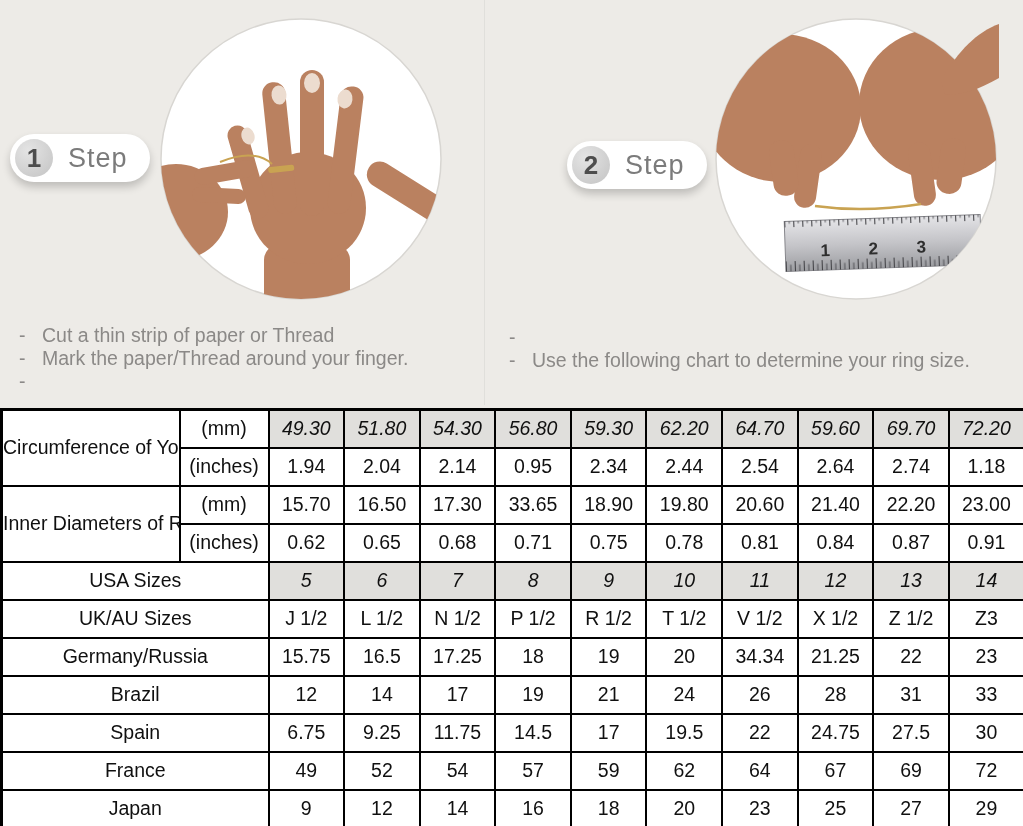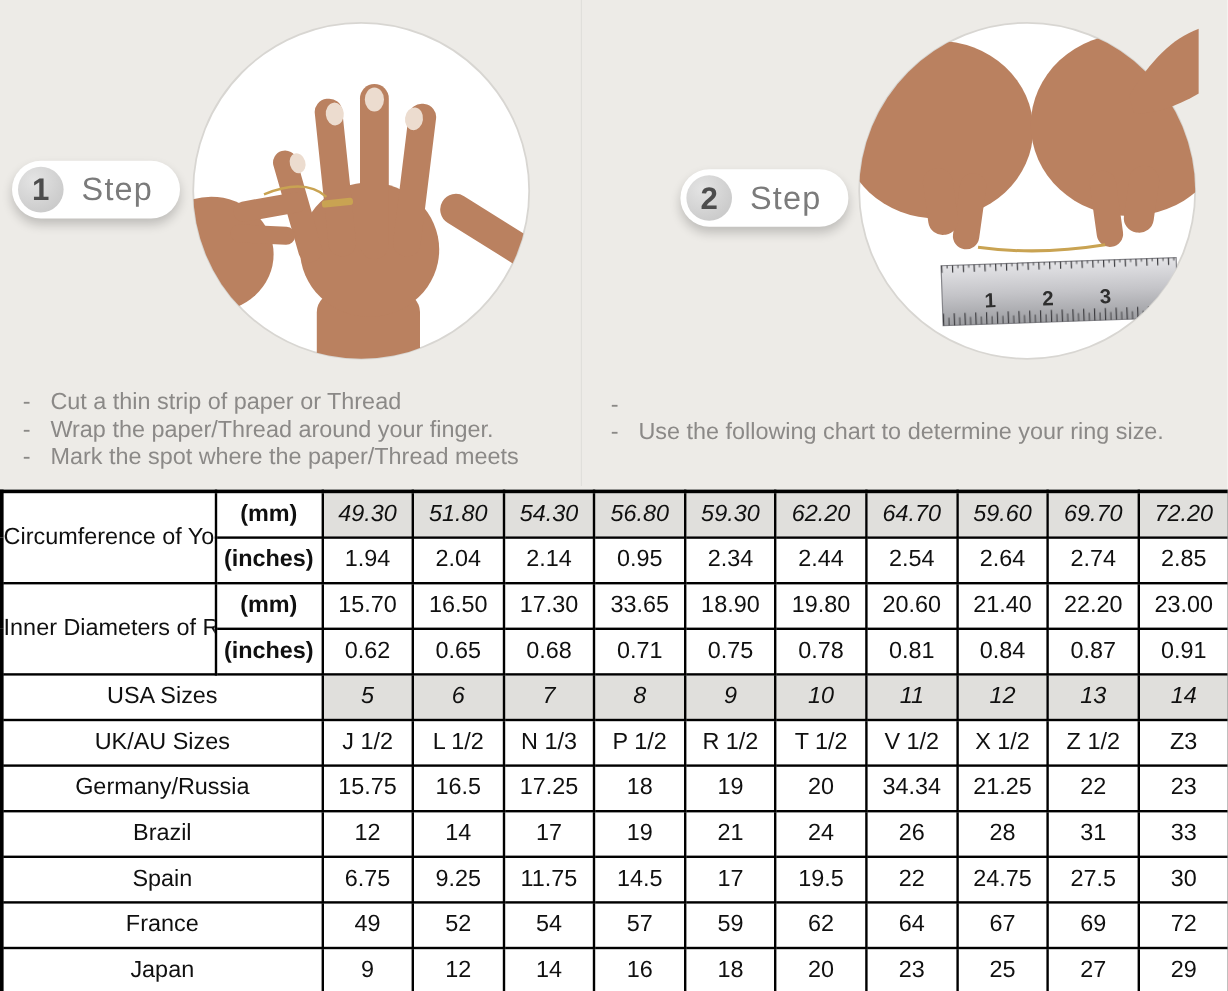--- a/index.html
+++ b/index.html
@@ -40,21 +40,21 @@
     border-collapse:collapse; table-layout:fixed; background:#fff;
     font-size:19.5px; color:#101010; border:3px solid #000;
   }
   table.sizes tr { height:38px; }
   table.sizes td {
     border:2px solid #000; text-align:center; padding:0;
     overflow:hidden; white-space:nowrap; vertical-align:middle;
   }
   td.lbl { text-align:left; padding-left:8px; }
   td.group-lbl { text-align:center; padding-left:0; white-space:normal; line-height:1.2; }
-  td.unit { text-align:left; padding-left:5px;font-weight:bold; }
+  td.unit { text-align:left; padding-left:5px; }
   td.shaded { background:#e0dfdc;font-style:italic; }
 </style>
 </head>
 <body>
 
 <div class="stage">
 
   <div class="panel-divider"></div>
 
   <div class="photo" style="left:158px;top:16px;width:286px;height:286px">
@@ -144,25 +144,24 @@
     <div class="lbl">Step</div>
   </div>
 
   <div class="instructions" style="left:16px;top:324px;width:472px">
       <div class="instr-line">
         <span class="dash">-</span>
         <span>Cut a thin strip of paper or Thread</span>
       </div>
       <div class="instr-line">
         <span class="dash">-</span>
-        <span>Wrap the paper/Thread around your finger.</span>
-      </div>
-      <div class="instr-line">
-        <span class="dash">-</span>
-        <span>Mark the spot where the paper/Thread meets</span>
+        <span>Mark the paper/Thread around your finger.</span>
+      </div>
+      <div class="instr-line">
+        <span class="dash">-</span>
       </div>
     </div>
   <div class="instructions" style="left:506px;top:326px;width:514px">
       <div class="instr-line">
         <span class="dash">-</span>
       </div>
       <div class="instr-line">
         <span class="dash">-</span>
         <span>Use the following chart to determine your ring size.</span>
       </div>
@@ -202,21 +201,21 @@
           <td class="unit">(inches)</td>
           <td class="val">1.94</td>
           <td class="val">2.04</td>
           <td class="val">2.14</td>
           <td class="val">0.95</td>
           <td class="val">2.34</td>
           <td class="val">2.44</td>
           <td class="val">2.54</td>
           <td class="val">2.64</td>
           <td class="val">2.74</td>
-          <td class="val">2.85</td>
+          <td class="val">1.18</td>
         </tr>
         <tr>
           <td class="group-lbl" rowspan="2">Inner Diameters of Rings</td>
           <td class="unit">(mm)</td>
           <td class="val">15.70</td>
           <td class="val">16.50</td>
           <td class="val">17.30</td>
           <td class="val">33.65</td>
           <td class="val">18.90</td>
           <td class="val">19.80</td>
@@ -248,21 +247,21 @@
           <td class="val shaded">10</td>
           <td class="val shaded">11</td>
           <td class="val shaded">12</td>
           <td class="val shaded">13</td>
           <td class="val shaded">14</td>
         </tr>
         <tr>
           <td class="lbl" colspan="2">UK/AU Sizes</td>
           <td class="val">J 1/2</td>
           <td class="val">L 1/2</td>
-          <td class="val">N 1/3</td>
+          <td class="val">N 1/2</td>
           <td class="val">P 1/2</td>
           <td class="val">R 1/2</td>
           <td class="val">T 1/2</td>
           <td class="val">V 1/2</td>
           <td class="val">X 1/2</td>
           <td class="val">Z 1/2</td>
           <td class="val">Z3</td>
         </tr>
         <tr>
           <td class="lbl" colspan="2">Germany/Russia</td>

